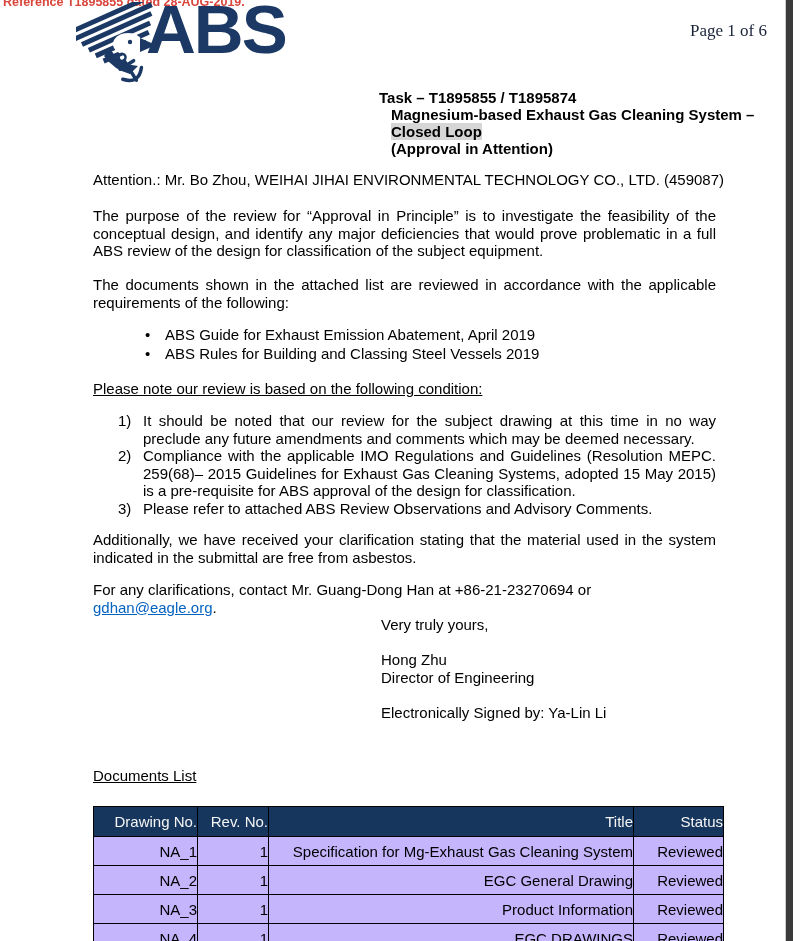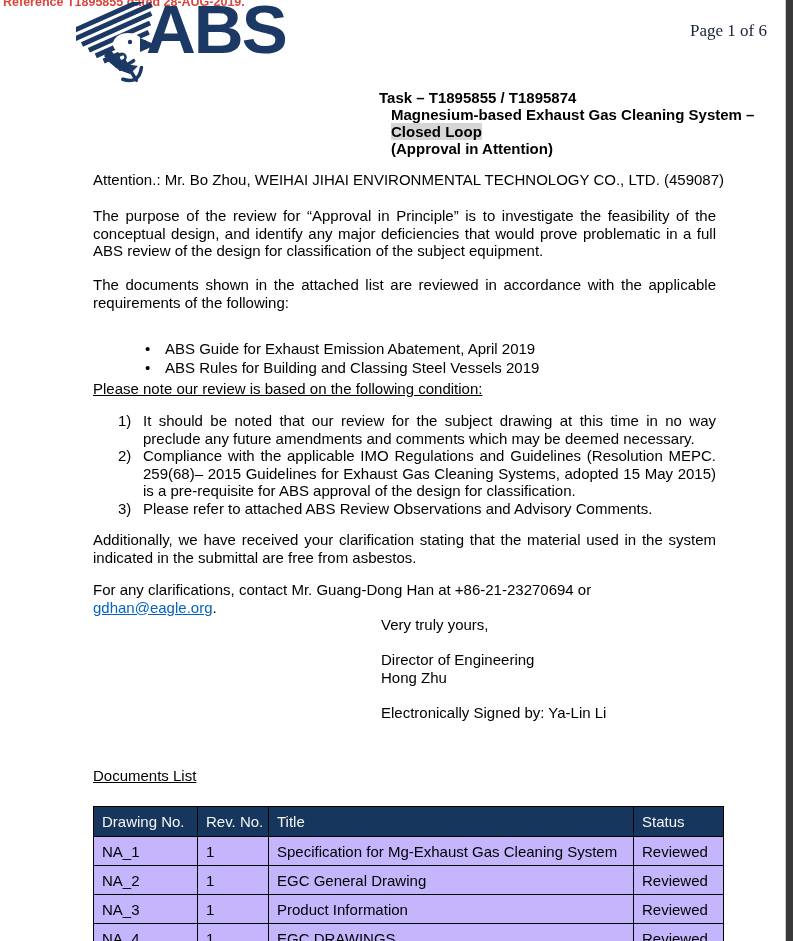--- a/index.html
+++ b/index.html
@@ -32,21 +32,21 @@
   
   .task-block{left:347px;top:89px;font-size:15px;font-weight:bold;line-height:17px;color:#000;margin-left:32px;}
   .task-sub{padding-left:12px;}
   .hl{background:#d6d6d6;}
   
   .bodytext{left:93px;width:623px;font-size:15px;line-height:17.5px;color:#000;}
   .just{text-align:justify;text-align-last:left;}
   .attention{top:171px;white-space:nowrap;}
   .para-purpose{top:207px;}
   .para-documents{top:276px;}
-  .bullet-list{top:339px;}
+  .bullet-list{top:325px;}
   .bullet-item{position:relative;padding-left:72px;line-height:19px;}
   .bullet-item::before{content:"•";position:absolute;left:52px;font-size:15px;}
   .para-condition{top:380px;text-decoration:underline;}
   .num-list{top:412px;}
   .num-item{position:relative;padding-left:50px;}
   .num-item .num{position:absolute;left:25px;}
   .para-asbestos{top:531px;}
   .para-contact{top:581px;}
   a.email-link{color:#0563c1;text-decoration:underline;cursor:pointer;}
   
@@ -54,21 +54,21 @@
   .sig-gap{height:17.5px;}
   
   .docs-heading{left:93px;top:767px;font-size:15px;color:#000;text-decoration:underline;}
   .docs-table{
     left:93px;top:806px;
     border-collapse:collapse;font-size:15px;color:#000;
     table-layout:fixed;width:630px;
   }
   .docs-table th,.docs-table td{
     border:1.5px solid #000;
-    padding:0 0 0 8px;text-align:left;vertical-align:middle;
+    padding:0 0 0 8px;text-align:right;vertical-align:middle;
     font-weight:normal;overflow:hidden;white-space:nowrap;
   }
   .docs-table th{
     background:#17365d;color:#f5f5f5;height:29px;border-color:#000;
   }
   .docs-table td{background:#c4b5fd;height:28px;}
   .col-drawing{width:104px;}
   .col-rev{width:71px;}
   .col-title{width:365px;}
   .col-status{width:90px;}
@@ -146,22 +146,22 @@
   </div>
 </div>
 
 <div class="abs-pos bodytext just para-asbestos">Additionally, we have received your clarification stating that the material used in the system indicated in the submittal are free from asbestos.</div>
 
 <div class="abs-pos bodytext para-contact"><span>For any clarifications, contact Mr. Guang-Dong Han at +86-21-23270694 or </span><a class="email-link">gdhan@eagle.org</a><span>.</span></div>
 
 <div class="abs-pos signature">
   <div>Very truly yours,</div>
   <div class="sig-gap"></div>
+  <div>Hong Zhu</div>
   <div>Director of Engineering</div>
-  <div>Hong Zhu</div>
   <div class="sig-gap"></div>
   <div>Electronically Signed by: Ya-Lin Li</div>
 </div>
 
 <div class="abs-pos docs-heading">Documents List</div>
 
 <table class="abs-pos docs-table">
   <colgroup>
     <col class="col-drawing">
       <col class="col-rev">

